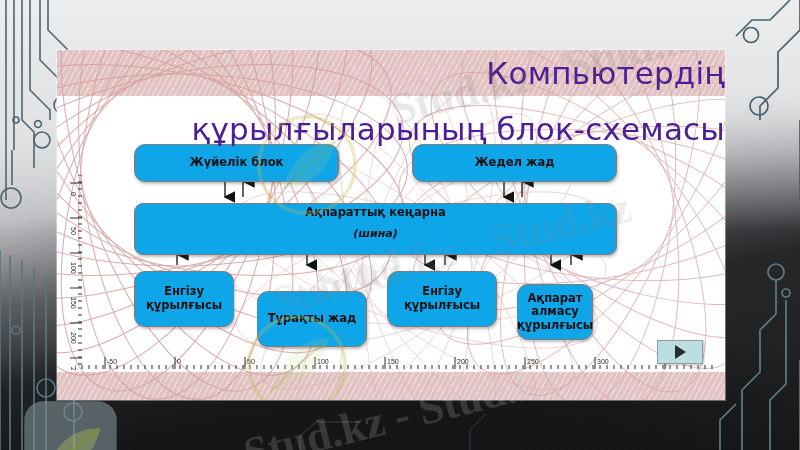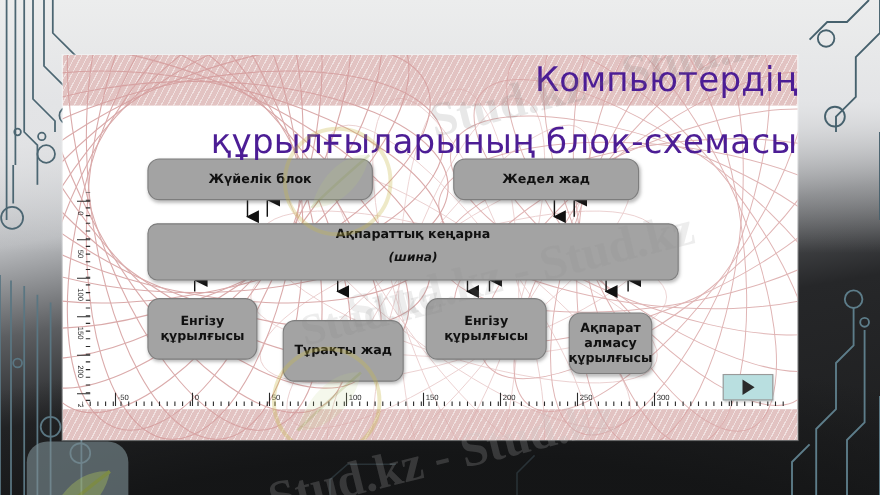--- a/index.html
+++ b/index.html
@@ -98,40 +98,40 @@
   .diagram {
     position: absolute;
     left: 0; top: 0;
     width: 668px;
     height: 350px;
     z-index: 5;
   }
   .node {
     position: absolute;
     box-sizing: border-box;
-    background: #a3a3a3;
+    background: #0ea5e9;
     border: 1px solid #7d7d7d;
     border-radius: 11px;
     display: flex;
     align-items: center;
     justify-content: center;
     text-align: center;
     font-family: "DejaVu Sans", sans-serif;
     font-weight: bold;
     font-size: 11.5px;
     color: #111;
     line-height: 1.18;
     box-shadow: 1px 2px 3px rgba(60,60,60,.33);
     padding: 2px 4px;
   }
   .node span { display: block; }
 
   
   .n-system { left: 77px;  top: 94px;  width: 205px; height: 38px; }
-  .n-ram    { left: 355px; top: 94px;  width: 169px; height: 38px; }
+  .n-ram    { left: 355px; top: 94px;  width: 205px; height: 38px; }
   
   .n-bus {
     left: 77px; top: 153px; width: 483px; height: 52px;
     border-radius: 9px;
     flex-direction: column;
     justify-content: flex-start;
     gap: 8px;
   }
   .n-bus .bus-sub { font-size: 11px; font-style: italic; }
   

